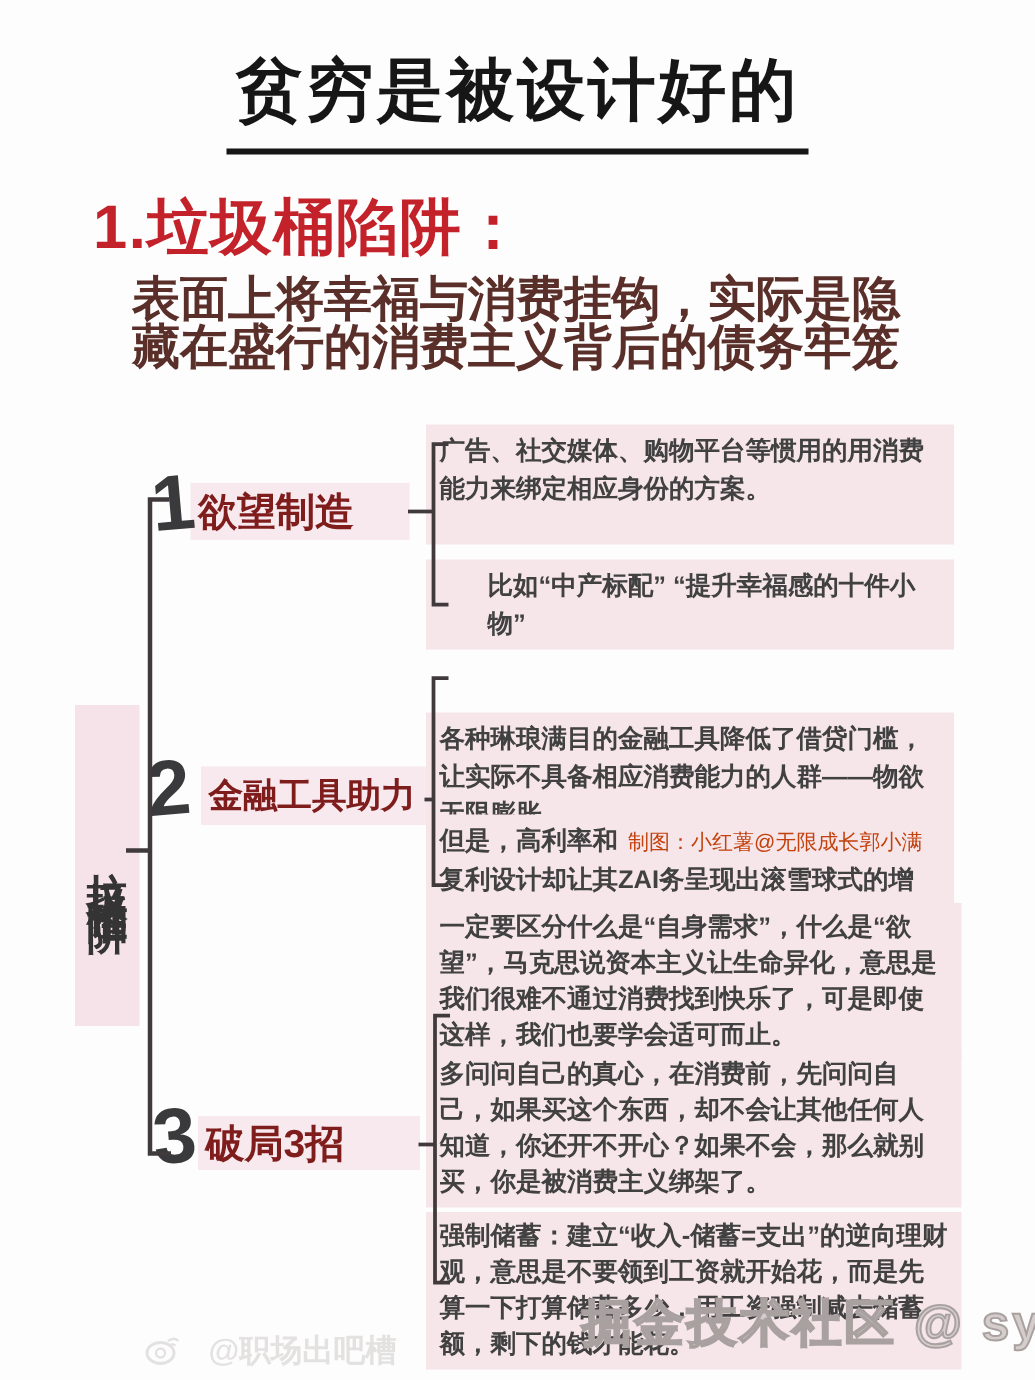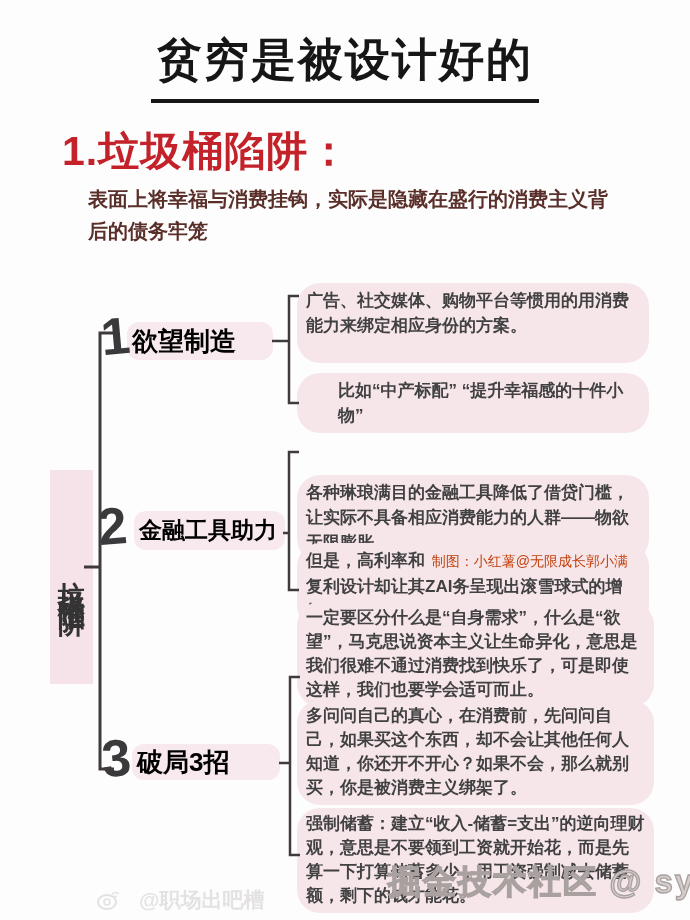--- a/index.html
+++ b/index.html
@@ -21,21 +21,21 @@
     border-bottom:4px solid #161616;
     padding:0 6px 9px 6px;
   }
   .section-heading{
     position:absolute;top:124px;left:62px;
     font-size:41px;font-weight:900;color:#c4222a;
     letter-spacing:1px;
   }
   .section-subtitle{
     position:absolute;top:183px;left:88px;width:535px;
-    font-size:20px;font-weight:700;color:#5a2f2a;
+    font-size:32px;font-weight:700;color:#5a2f2a;
     line-height:32px;word-break:break-all;
   }
 
   
   .lines{position:absolute;top:0;left:0;width:690px;height:920px;z-index:3;pointer-events:none;}
   .lines path{stroke:#403a3c;fill:none;}
 
   
   .root-label{
     position:absolute;left:50px;top:470px;width:43px;height:214px;
@@ -49,36 +49,35 @@
     position:absolute;z-index:2;
     font-size:52px;font-weight:900;color:#3a3a3c;
     transform:rotate(-5deg);
     line-height:1;
   }
   .num-1{left:101px;top:310px;}
   .num-2{left:98px;top:500px;}
   .num-3{left:102px;top:732px;}
   .node-label{
     position:absolute;z-index:1;
-    background:#f8e9ee;color:#000000;
+    background:#f8e9ee;color:#7f1d1d;
     font-weight:900;white-space:nowrap;
     display:flex;align-items:center;
-    padding:2px 8px 2px 5px;box-sizing:border-box;border-radius:12px;
+    padding:2px 8px 2px 5px;box-sizing:border-box;
   }
   .label-1{left:127px;top:322px;height:38px;min-width:146px;font-size:26px;}
   .label-2{left:134px;top:511px;height:39px;min-width:150px;font-size:23px;}
   .label-3{left:132px;top:744px;height:36px;min-width:148px;font-size:26px;}
 
   .leaf-box{
-    position:absolute;left:297px;width:352px;z-index:1;
+    position:absolute;left:284px;width:352px;z-index:1;
     background:#f6e6ea;color:#414141;
     font-size:17px;font-weight:700;line-height:25px;
     word-break:break-all;box-sizing:border-box;
     padding:5px 9px;
-    border-radius:23px;
   }
   .box-1a{top:283px;min-height:80px;}
   .box-1b{top:373px;min-height:37px;padding-left:41px;}
   .box-2a{top:443px;min-height:87px;margin-top:32px;}
   .box-2b{top:543px;min-height:54px;}
   .box-3a{top:602px;width:357px;min-height:89px;line-height:24px;padding-top:4px;}
   .box-3b{top:700px;width:357px;min-height:93px;line-height:24px;padding-top:4px;}
   .box-3c{top:808px;width:357px;min-height:87px;line-height:24px;padding-top:4px;}
 
   .inline-watermark{

